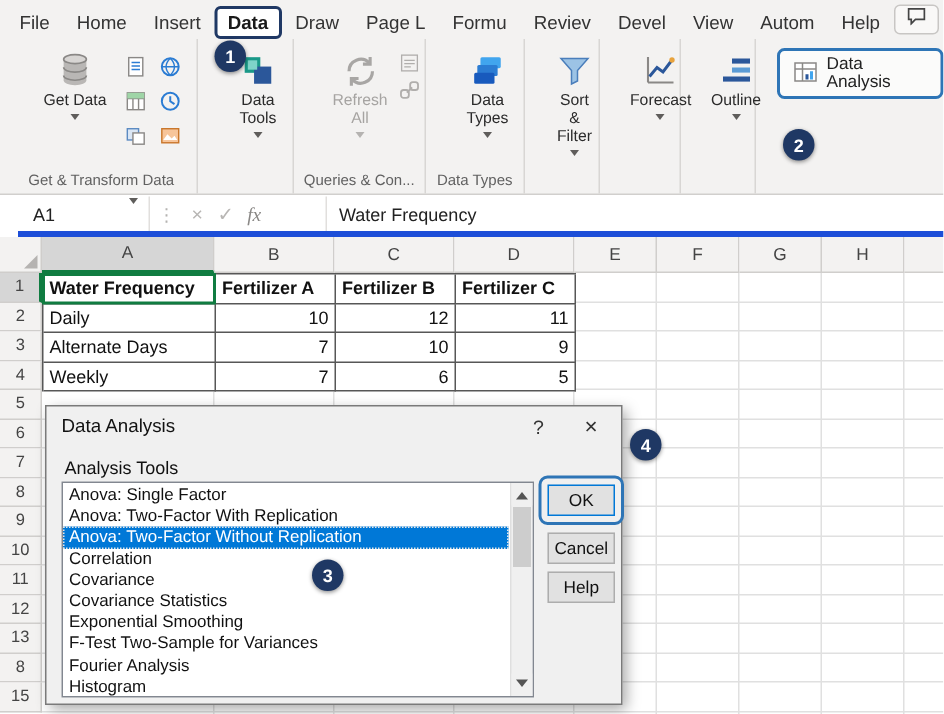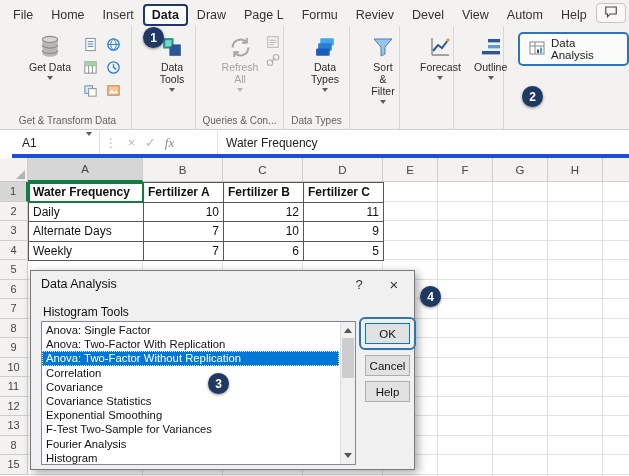--- a/index.html
+++ b/index.html
@@ -388,21 +388,21 @@
     <div class="selection"></div>
   </div>
 </div>
 
 <div class="dialog">
   <div class="dlg-title">
     <span>Data Analysis</span>
     <span class="dlg-help">?</span>
     <span class="dlg-close">×</span>
   </div>
-  <div class="dlg-label">Histogram Tools</div>
+  <div class="dlg-label">Analysis Tools</div>
   <div class="listbox">
     <div class="litems">
         <div class="litem">Anova: Single Factor</div>
         <div class="litem">Anova: Two-Factor With Replication</div>
         <div class="litem selected">Anova: Two-Factor Without Replication</div>
         <div class="litem">Correlation</div>
         <div class="litem">Covariance</div>
         <div class="litem">Covariance Statistics</div>
         <div class="litem">Exponential Smoothing</div>
         <div class="litem">F-Test Two-Sample for Variances</div>

